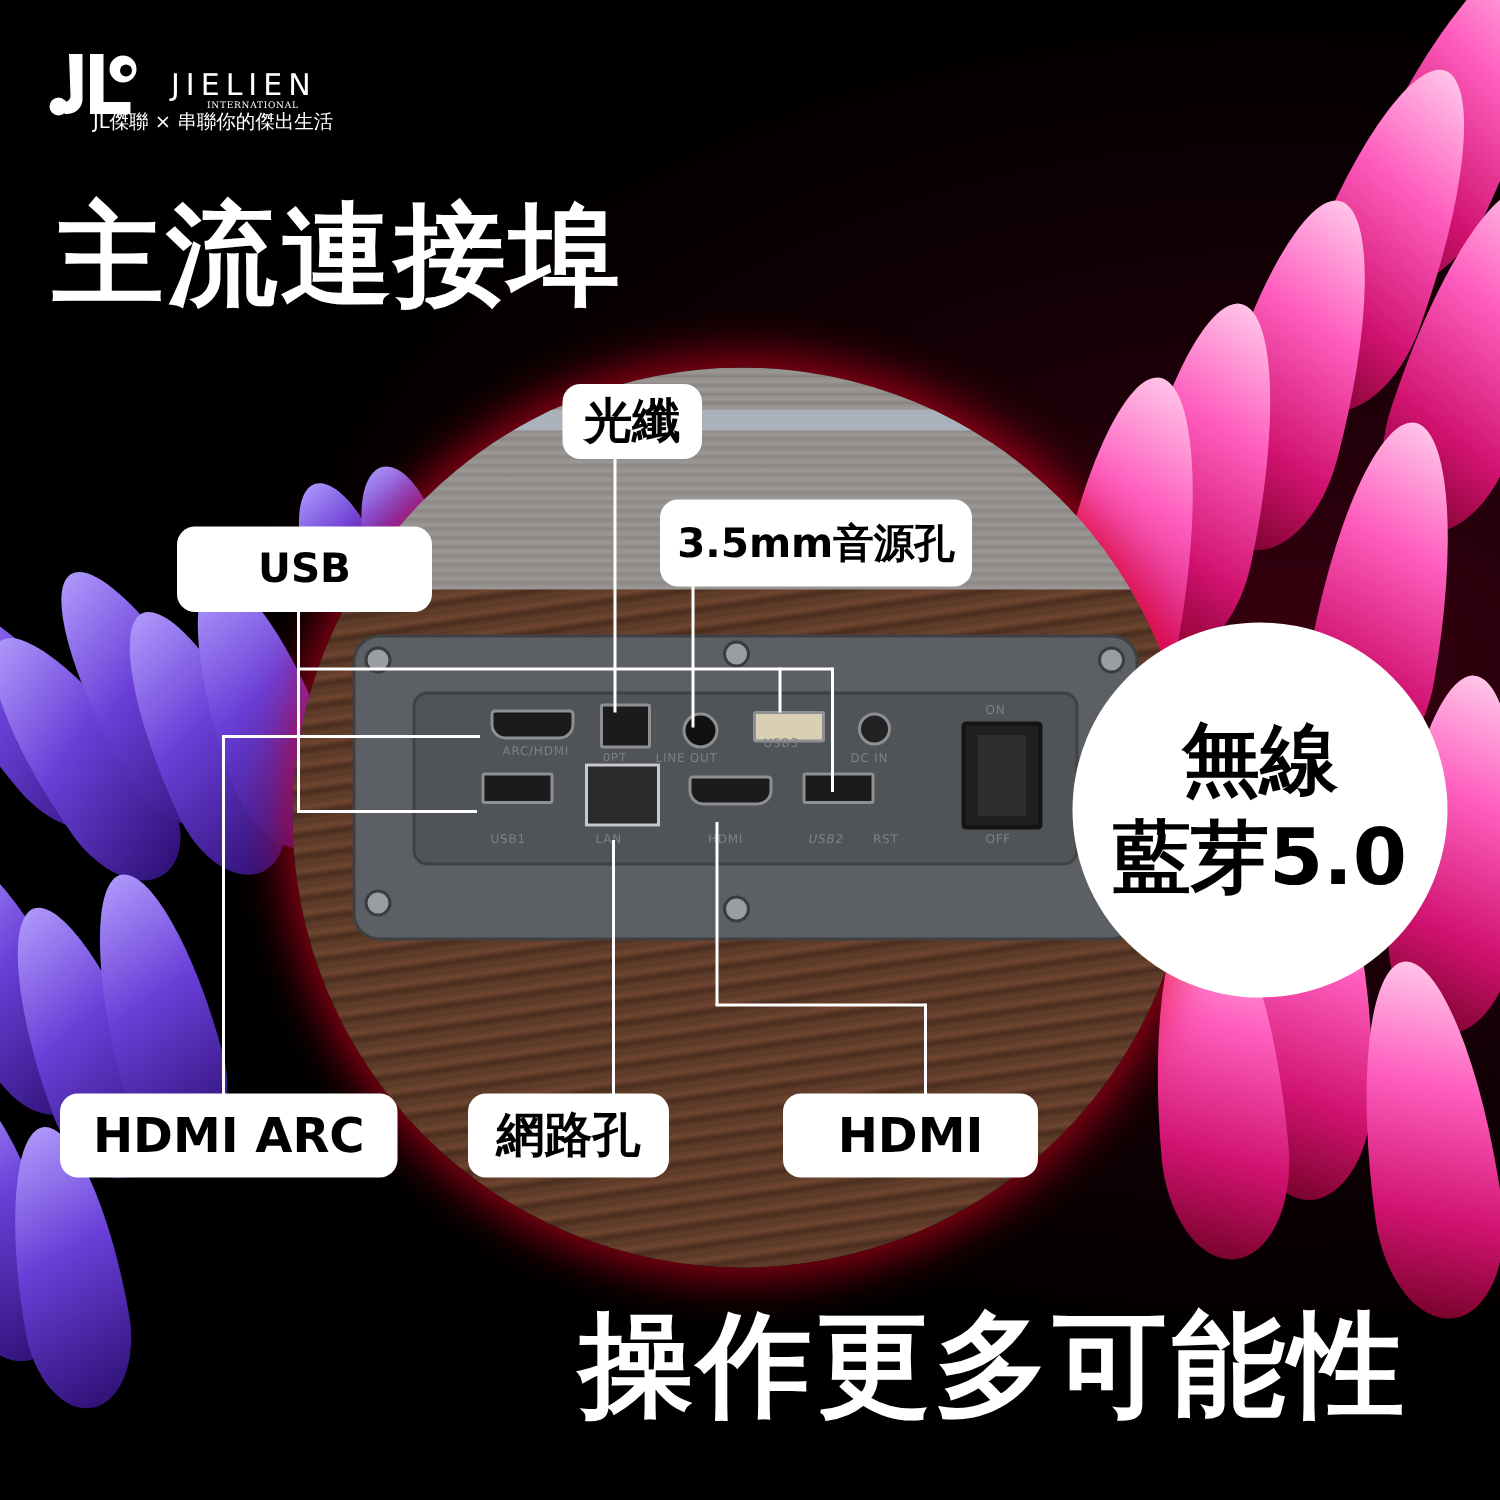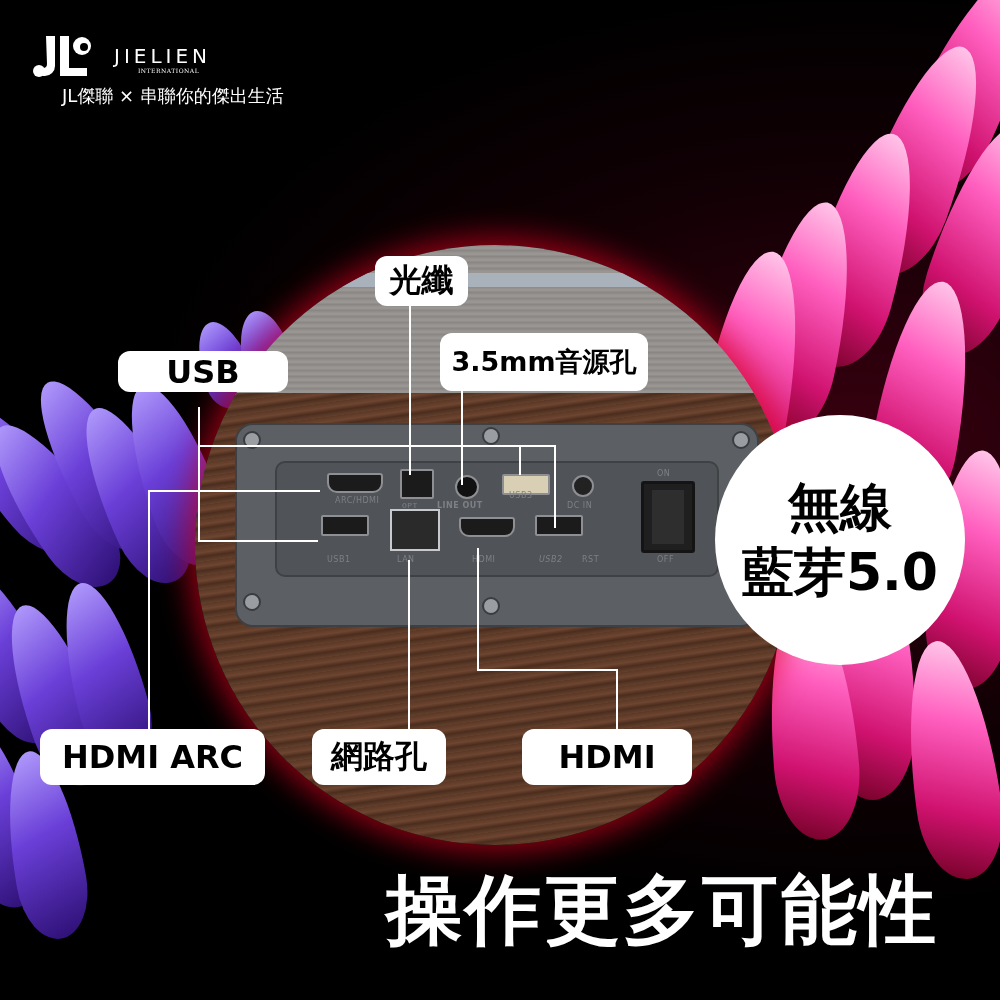--- a/index.html
+++ b/index.html
@@ -11,21 +11,21 @@
   .petals-left, .petals-right { position:absolute; pointer-events:none; }
   .petal { position:absolute; border-radius: 50% 50% 50% 50% / 70% 70% 30% 30%; }
   .pl { background: linear-gradient(160deg, #b7a3ff 0%, #6a3fd8 45%, #2a0d6e 100%); width:70px; height:190px; }
   .pr { background: linear-gradient(200deg, #ffd6f0 0%, #ff5fbf 35%, #d0126f 70%, #6a0020 100%); width:85px; height:240px; }
 
   
   .logo { position:absolute; left:32px; top:34px; color:#fff; }
   .logo-mark { position:absolute; left:0; top:0; width:60px; height:45px; }
   .logo-word { position:absolute; left:82px; top:10px; font-size:20px; letter-spacing:4px; font-weight:400; font-family:"DejaVu Sans", sans-serif; }
   .logo-sub { position:absolute; left:106px; top:33px; font-size:6px; letter-spacing:0.5px; font-family:"DejaVu Serif", serif; }
-  .logo-tag { position:absolute; left:30px; top:50px; font-size:18px; white-space:nowrap; }
+  .logo-tag { position:absolute; left:30px; top:38px; font-size:13px; white-space:nowrap; }
 
   .headline { position:absolute; left:35px; top:133px; color:#fff; font-size:74px; font-weight:bold; letter-spacing:2px; line-height:1; white-space:nowrap; }
   .footline { position:absolute; left:386px; top:872px; color:#fff; font-size:76px; font-weight:bold; letter-spacing:3px; line-height:1; white-space:nowrap; }
 
   
   .lens { position:absolute; left:195px; top:245px; width:600px; height:600px; border-radius:50%; overflow:hidden;
     box-shadow: 0 0 30px 8px rgba(220,0,30,0.65); }
   .lens-top { position:absolute; left:0; top:0; width:100%; height:150px;
     background: repeating-linear-gradient(180deg,#8e8a88 0px,#9c9896 3px,#878381 6px); }
   .lens-top-strip { position:absolute; left:0; top:28px; width:100%; height:14px; background:#a9b2bb; }
@@ -92,20 +92,21 @@
       <path d="M14 2 h9 v30 a10 10 0 0 1 -10 10 h-2 v-8 a4 4 0 0 0 4 -4 z" fill="#fff"></path>
       <path d="M28 2 h9 v32 h18 v8 h-27 z" fill="#fff"></path>
       <circle cx="50" cy="12" r="9" fill="#fff"></circle>
       <circle cx="52" cy="13" r="4" fill="#000"></circle>
     </svg>
     <span class="logo-word">JIELIEN</span>
     <span class="logo-sub">INTERNATIONAL</span>
     <span class="logo-tag">JL傑聯 × 串聯你的傑出生活</span>
   </div>
 
+  <div class="headline">主流連接埠</div>
 
   <div class="lens">
     <div class="lens-top"></div>
     <div class="lens-top-strip"></div>
     <div class="lens-wood"></div>
 
     <div class="panel">
       <div class="screw" style="left:6px;top:6px;"></div>
       <div class="screw" style="left:245px;top:2px;"></div>
       <div class="screw" style="left:495px;top:6px;"></div>
@@ -123,21 +124,21 @@
         <div class="port lan" style="left:113px;top:46px;"></div>
         <div class="port hdmi" style="left:182px;top:54px;"></div>
         <div class="port usb" style="left:258px;top:52px;"></div>
 
         <div class="switch" style="left:364px;top:18px;">
           <div class="rocker"></div>
         </div>
 
         <span class="port-cap" style="left:58px;top:33px;">ARC/HDMI</span>
         <span class="port-cap" style="left:125px;top:38px;font-family:Liberation Mono, monospace;">OPT</span>
-        <span class="port-cap" style="left:160px;top:38px;font-weight:bold;">LINE OUT</span>
+        <span class="port-cap" style="left:160px;top:38px;">LINE OUT</span>
         <span class="port-cap" style="left:232px;top:28px;">USB3</span>
         <span class="port-cap" style="left:290px;top:38px;">DC IN</span>
         <span class="port-cap" style="left:50px;top:92px;">USB1</span>
         <span class="port-cap" style="left:120px;top:92px;">LAN</span>
         <span class="port-cap" style="left:195px;top:92px;">HDMI</span>
         <span class="port-cap" style="left:262px;top:92px;font-style:italic;">USB2</span>
         <span class="port-cap" style="left:305px;top:92px;">RST</span>
         <span class="port-cap" style="left:380px;top:6px;">ON</span>
         <span class="port-cap" style="left:380px;top:92px;">OFF</span>
       </div>
@@ -162,21 +163,21 @@
   <div class="line" style="left:477px;top:548px;width:2px;height:122px;"></div>
   <div class="line" style="left:477px;top:669px;width:140px;height:2px;"></div>
   <div class="line" style="left:616px;top:669px;width:2px;height:62px;"></div>
 
   <div class="callout" style="left:375px;top:256px;width:93px;height:50px;font-size:32px;">
     <span>光纖</span>
   </div>
   <div class="callout" style="left:440px;top:333px;width:208px;height:58px;font-size:27px;">
     <span>3.5mm音源孔</span>
   </div>
-  <div class="callout" style="left:118px;top:351px;width:170px;height:41px;font-size:32px;">
+  <div class="callout" style="left:118px;top:351px;width:170px;height:57px;font-size:27px;">
     <span>USB</span>
   </div>
   <div class="callout" style="left:40px;top:729px;width:225px;height:56px;font-size:32px;">
     <span>HDMI ARC</span>
   </div>
   <div class="callout" style="left:312px;top:729px;width:134px;height:56px;font-size:32px;">
     <span>網路孔</span>
   </div>
   <div class="callout" style="left:522px;top:729px;width:170px;height:56px;font-size:32px;">
     <span>HDMI</span>

